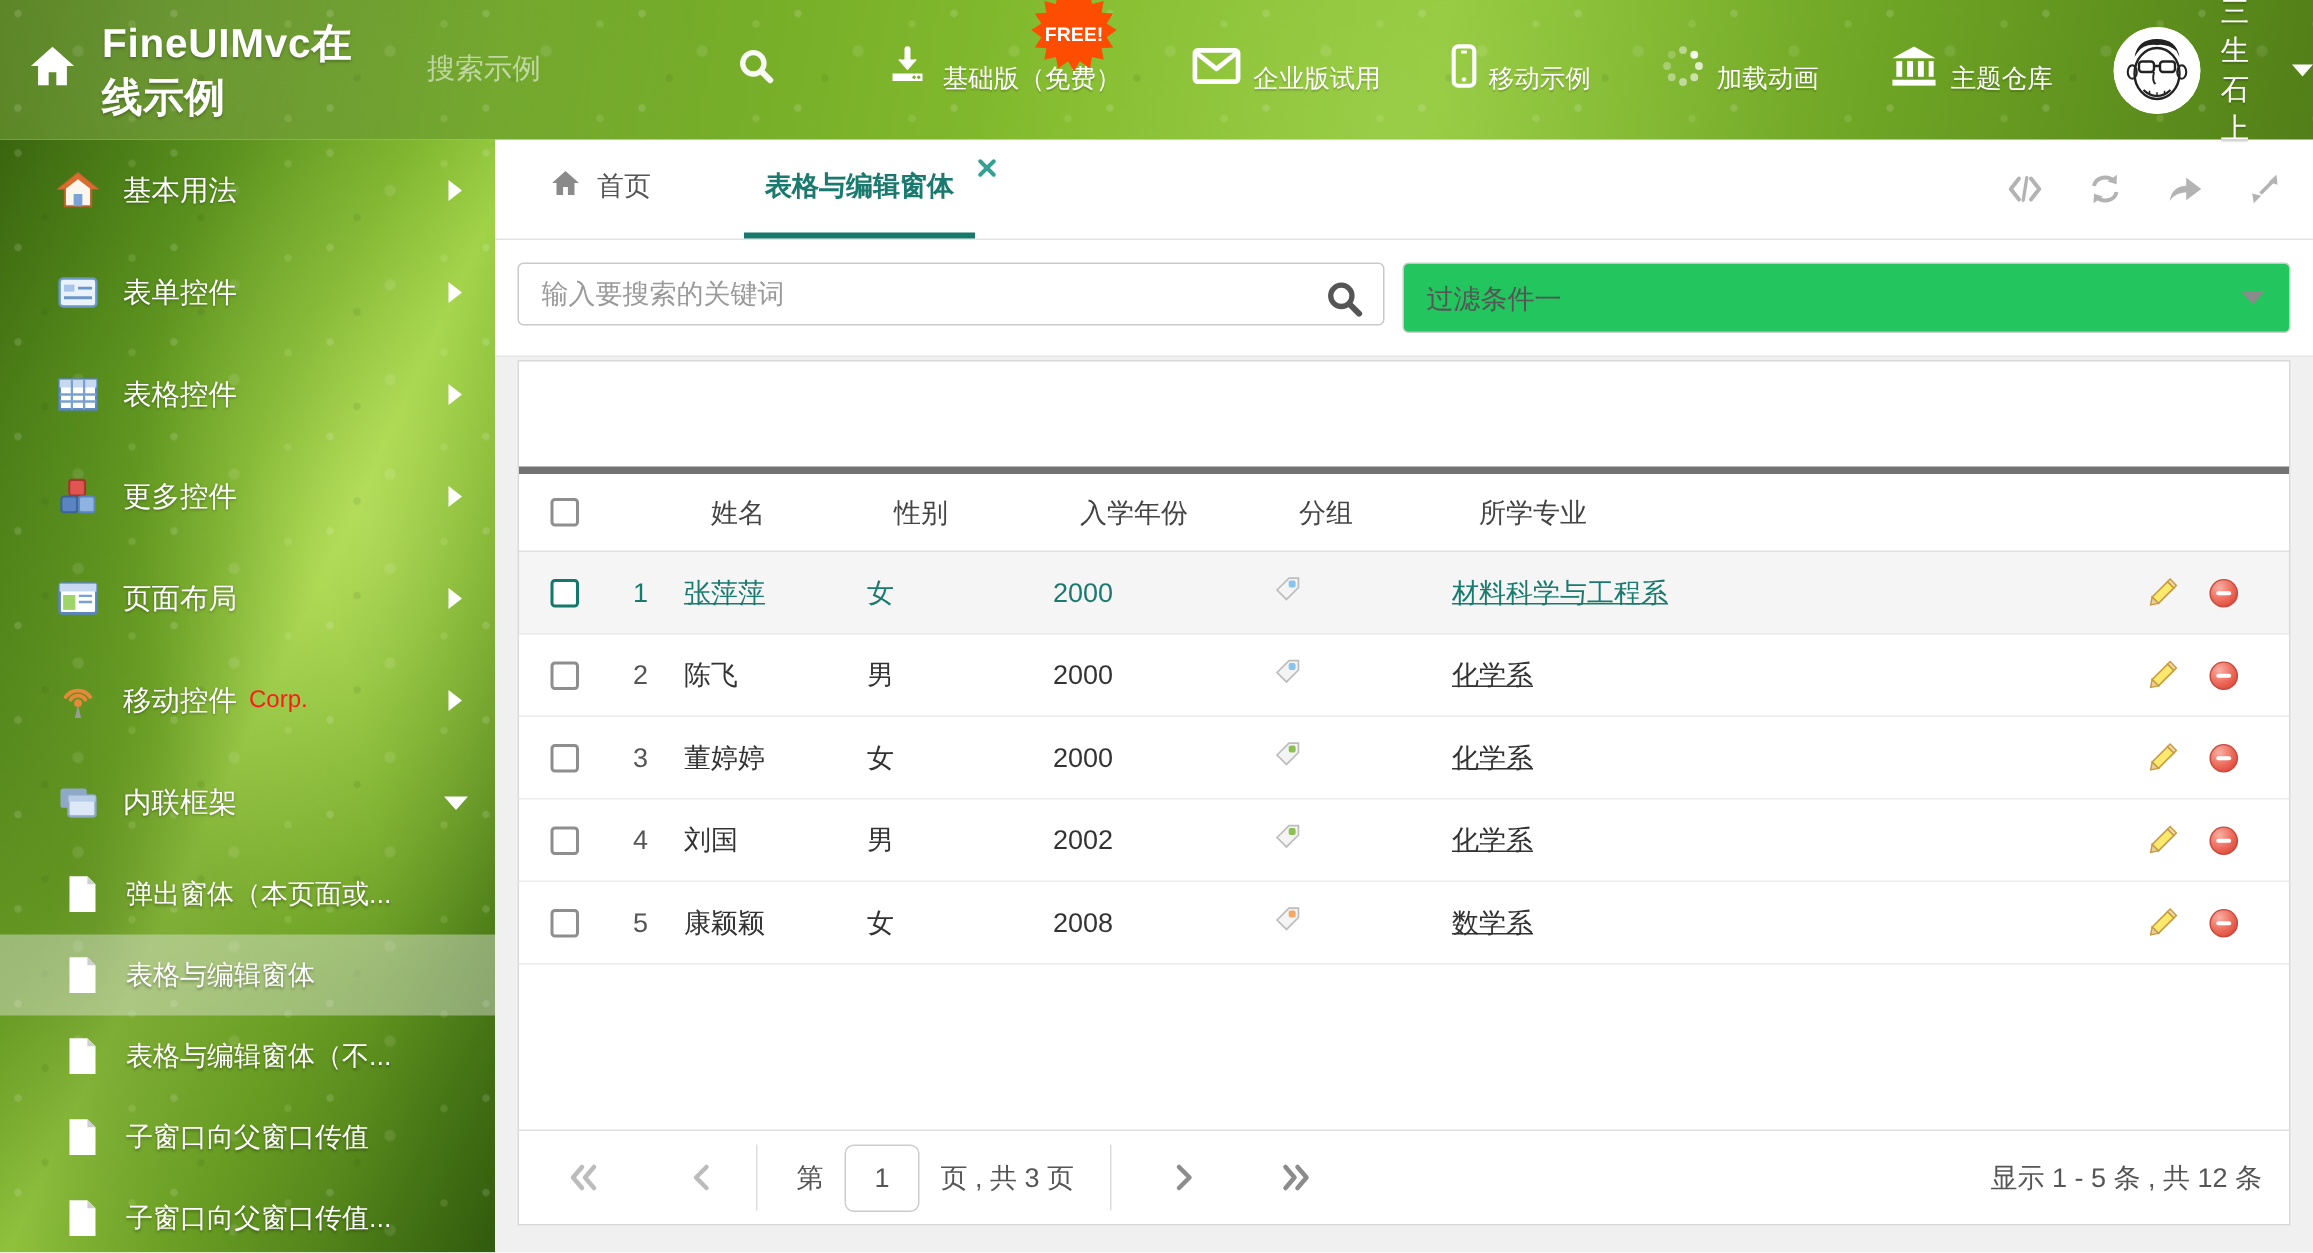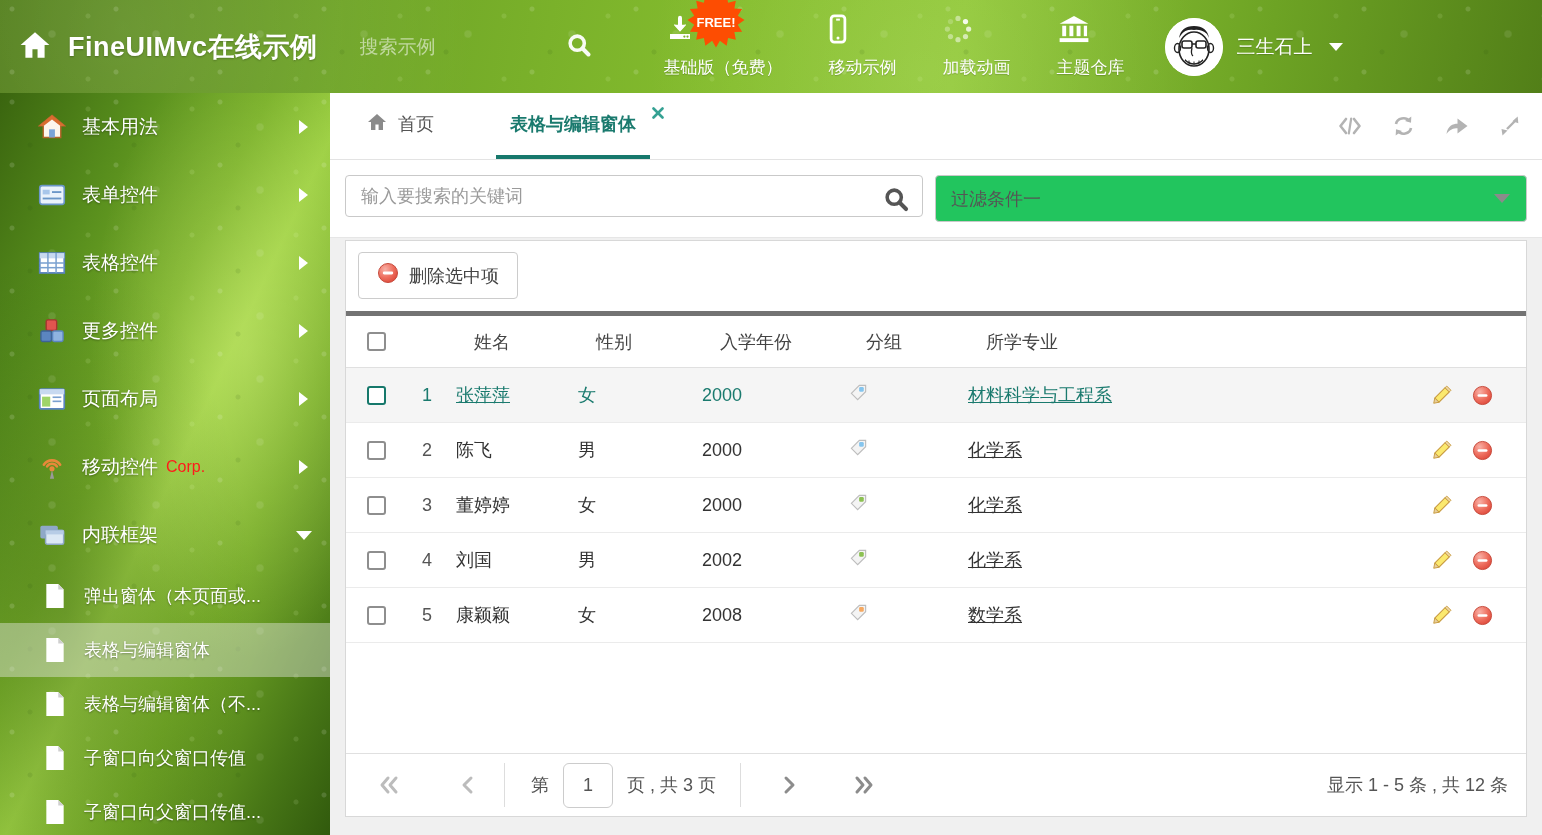--- a/index.html
+++ b/index.html
@@ -33,21 +33,21 @@
   }
   .top-search input::placeholder { color:rgba(255,255,255,.55); }
   .top-search .mag { margin-left:56px; opacity:.95; }
   .free-badge {
     position:absolute; left:687px; top:-8px; width:58px; height:56px; z-index:3;
     display:flex; align-items:center; justify-content:center;
   }
   .free-badge .burst { position:absolute; inset:0; }
   .free-badge .txt { position:relative; color:#fff; font-size:13px; font-weight:bold; top:2px;}
   .topnav { display:flex; align-items:flex-end; gap:46px; margin-left:72px; position:relative; z-index:2;}
-  .topnav .nav-item { display:flex; flex-direction:column; align-items:flex-start; gap:8px; cursor:pointer; }
+  .topnav .nav-item { display:flex; align-items:flex-end; gap:8px; cursor:pointer; }
   .topnav .nav-item .nav-label { color:#fff; font-size:17px; white-space:nowrap; text-shadow:0 1px 1px rgba(0,0,0,.2);}
   .user { display:flex; align-items:center; gap:14px; margin-left:40px; position:relative; z-index:2;}
   .avatar { width:58px; height:58px; border-radius:50%; background:#fff; overflow:hidden; flex:none; }
   .user-name { color:#fff; font-size:19px; text-shadow:0 1px 1px rgba(0,0,0,.2);}
   .caret-down-w { width:0; height:0; border-left:7px solid transparent; border-right:7px solid transparent; border-top:8px solid #fff; margin-left:2px;}
 
   
   .sidebar {
     position:absolute; left:0; top:93px; width:330px; height:742px; z-index:4; overflow:hidden;
     background:
@@ -181,20 +181,29 @@
               <path d="M7.5 8.5 L12 13.5 L16.5 8.5" fill="#fff" stroke="#fff" stroke-width="1"></path>
               <path d="M4 16 H20 V20 H4 Z" fill="#fff"></path>
               <circle cx="15.5" cy="18" r="0.9" fill="#7db12c"></circle>
               <circle cx="18" cy="18" r="0.9" fill="#7db12c"></circle>
             </svg>
         </span>
         <span class="nav-label">基础版（免费）</span>
       </div>
       <div class="nav-item">
         <span>
+          <svg width="34" height="30" viewBox="0 0 26 22">
+              <rect x="2" y="3" width="22" height="16" rx="1.5" class="icon-stroke" style="stroke-width:2.4"></rect>
+              <path d="M3 4.5 L13 12.5 L23 4.5" class="icon-stroke" style="stroke-width:2.4"></path>
+            </svg>
+        </span>
+        <span class="nav-label">企业版试用</span>
+      </div>
+      <div class="nav-item">
+        <span>
           <svg width="18" height="30" viewBox="0 0 14 24">
               <rect x="1.5" y="1.5" width="11" height="21" rx="2.5" class="icon-stroke" style="stroke-width:2.2"></rect>
               <line x1="5.5" y1="4.5" x2="8.5" y2="4.5" stroke="#fff" stroke-width="1.6"></line>
               <circle cx="7" cy="19.2" r="1.2" fill="#fff"></circle>
             </svg>
         </span>
         <span class="nav-label">移动示例</span>
       </div>
       <div class="nav-item">
         <span>
@@ -445,29 +454,20 @@
         </span>
       </div>
       <div class="select-box">
         <span>过滤条件一</span>
         <span class="select-caret"></span>
       </div>
     </div>
 
     <div class="grid-panel">
       <div class="grid-toolbar">
-        <button class="btn">
-          <span>
-            <svg width="22" height="22" viewBox="0 0 22 22">
-                <circle cx="11" cy="11" r="9.5" fill="url(#gRed)" stroke="#c64a3c" stroke-width="1"></circle>
-                <rect x="5.8" y="9.6" width="10.4" height="2.8" rx="1.4" fill="#fff"></rect>
-              </svg>
-          </span>
-          <span>删除选中项</span>
-        </button>
       </div>
 
       <div class="thead">
         <span class="col-check">
             <span class="checkbox"></span>
           </span>
         <span class="col-num"></span>
         <span class="col-name">姓名</span>
         <span class="col-gender">性别</span>
         <span class="col-year">入学年份</span>

